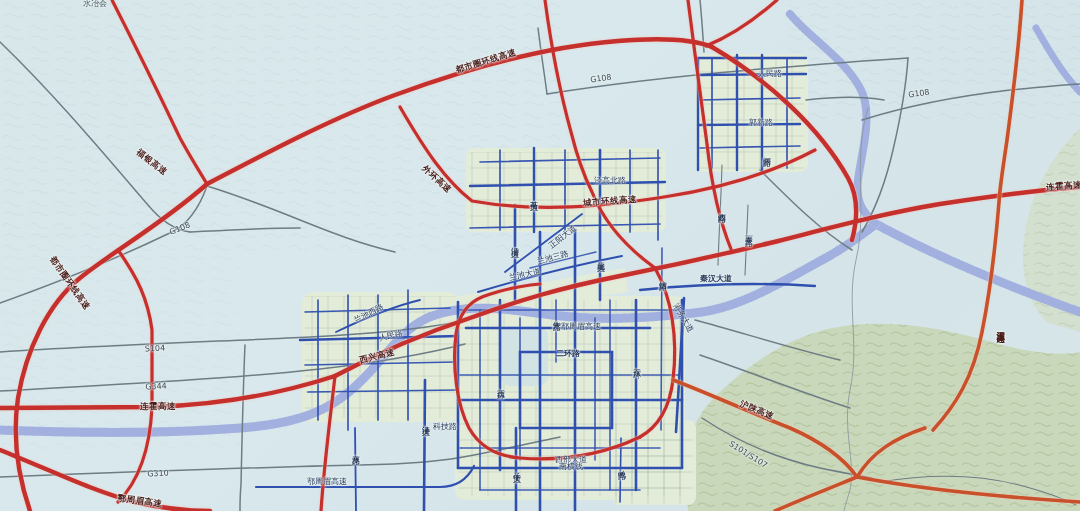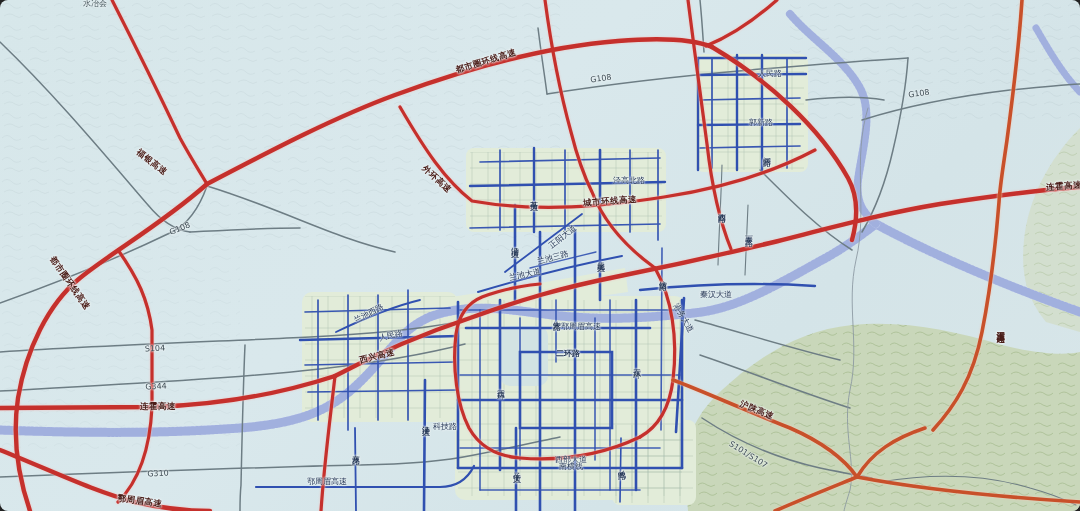--- a/index.html
+++ b/index.html
@@ -1,20 +1,19 @@
 <!DOCTYPE html>
 <html><head>
 <meta charset="utf-8">
 <style>
   html,body{margin:0;padding:0;background:#222;}
   #map{
     position:relative;width:1080px;height:511px;overflow:hidden;
     background:linear-gradient(135deg,#d7e7ea 0%,#d9e8ec 40%,#d4e4e8 70%,#d8e6e9 100%);
     font-family:"DejaVu Sans",sans-serif;
-    border-radius:8px;
   }
   #map svg{position:absolute;left:0;top:0;}
   #label-layer{position:absolute;left:0;top:0;width:100%;height:100%;pointer-events:none;}
   .lbl{
     position:absolute;transform:translate(-50%,-50%);
     white-space:nowrap;line-height:1;
     font-family:"DejaVu Sans",sans-serif;
     text-shadow:0 0 2px #eef4f6,0 0 2px #eef4f6,0 0 3px #eef4f6;
   }
   .lbl.hwy{font-size:8.5px;font-weight:bold;color:#4a1d18;letter-spacing:.5px;}
@@ -247,22 +246,22 @@
       <span class="lbl hwy" style="left: 610px; top: 201px; transform: translate(-50%, -50%) rotate(-4deg);">城市环线高速</span>
       <span class="lbl hwy" style="left: 757px; top: 410px; transform: translate(-50%, -50%) rotate(22deg);">沪陕高速</span>
       <span class="lbl hwy v" style="left: 1001px; top: 326px;">渭玉高速</span>
       <span class="lbl g" style="left: 748px; top: 455px; transform: translate(-50%, -50%) rotate(32deg);">S101/S107</span>
       <span class="lbl road" style="left: 770px; top: 74px;">人民路</span>
       <span class="lbl road" style="left: 761px; top: 123px;">郭新路</span>
       <span class="lbl road v" style="left: 766px; top: 152px;">闫新路</span>
       <span class="lbl road v" style="left: 748px; top: 232px;">秦王一路</span>
       <span class="lbl road v" style="left: 721px; top: 208px;">西阎路</span>
       <span class="lbl road v" style="left: 662px; top: 276px;">纺渭路</span>
-      <span class="lbl road" style="left: 716px; top: 295px;">秦汉大道</span>
-      <span class="lbl road" style="left: 629px; top: 181px;">泾高北路</span>
+      <span class="lbl road" style="left: 716px; top: 279px; font-weight: bold;">秦汉大道</span>
+      <span class="lbl road" style="left: 610px; top: 181px;">泾高北路</span>
       <span class="lbl road v" style="left: 533px; top: 196px;">茶马大道</span>
       <span class="lbl road v" style="left: 514px; top: 243px;">泾渭大道</span>
       <span class="lbl road" style="left: 563px; top: 237px; transform: translate(-50%, -50%) rotate(-38deg);">正阳大道</span>
       <span class="lbl road" style="left: 553px; top: 258px; transform: translate(-50%, -50%) rotate(-15deg);">兰池三路</span>
       <span class="lbl road" style="left: 525px; top: 275px; transform: translate(-50%, -50%) rotate(-12deg);">兰池大道</span>
       <span class="lbl road v" style="left: 600px; top: 257px;">北辰大道</span>
       <span class="lbl road" style="left: 369px; top: 314px; transform: translate(-50%, -50%) rotate(-28deg);">兰池西路</span>
       <span class="lbl road" style="left: 391px; top: 336px; transform: translate(-50%, -50%) rotate(-12deg);">人民路</span>
       <span class="lbl road v" style="left: 556px; top: 316px;">朱宏路</span>
       <span class="lbl road" style="left: 581px; top: 327px;">鄠周眉高速</span>

